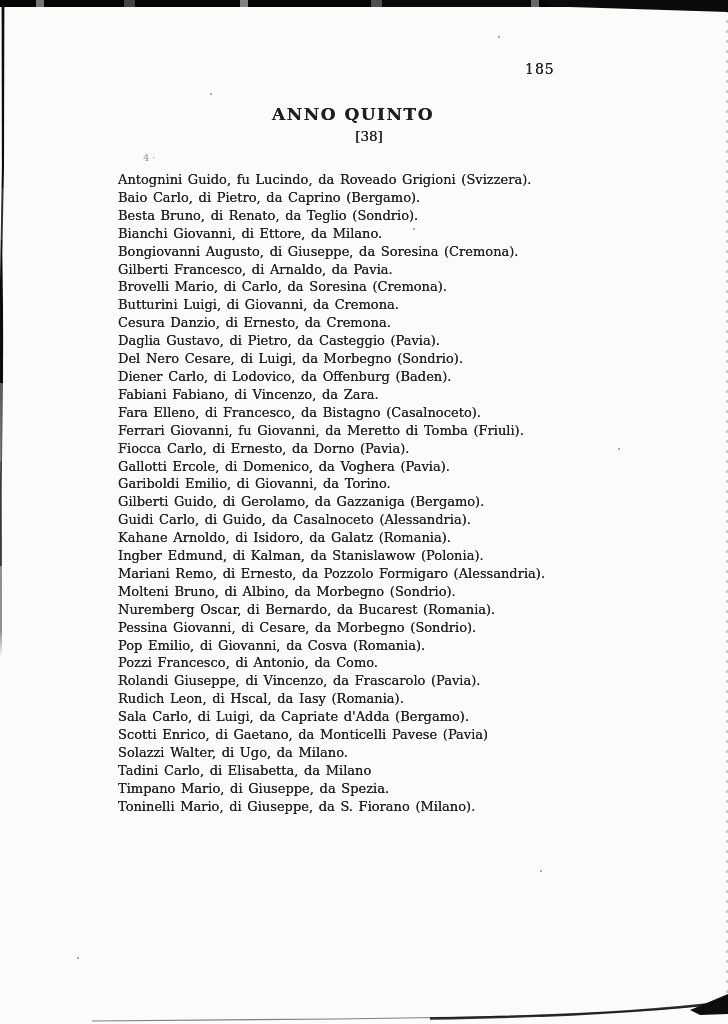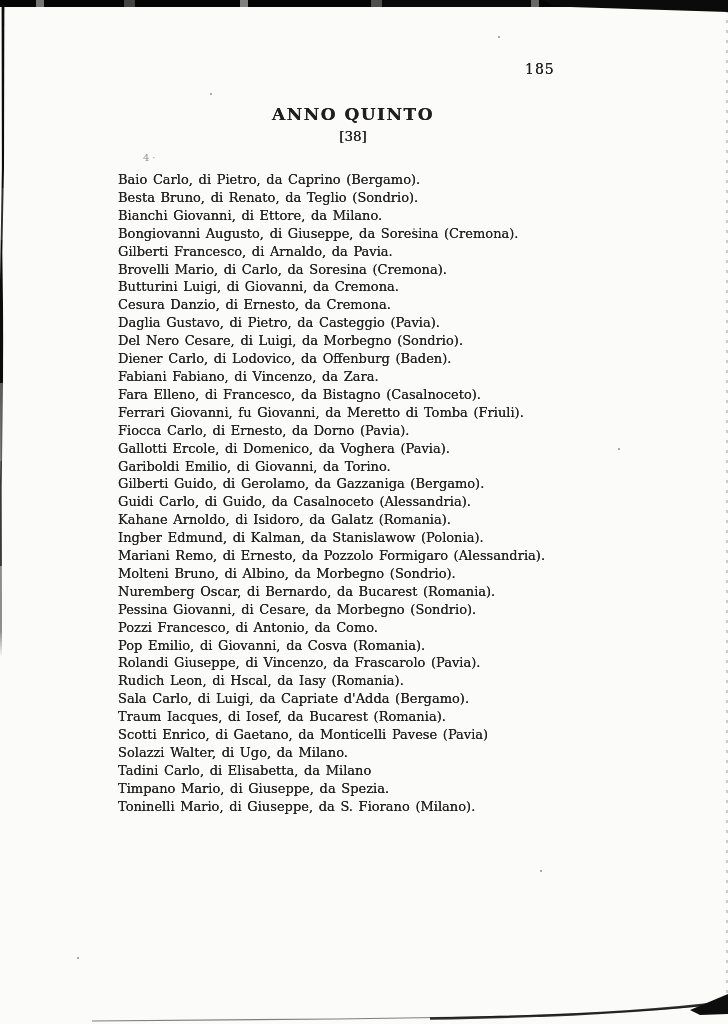--- a/index.html
+++ b/index.html
@@ -103,20 +103,21 @@
     text-shadow: 0 0 .4px currentColor;
   }
   .bracket-count {
     position: absolute;
     top: 128px;
     left: 0;
     width: 706px;
     text-align: center;
     font-size: 13.5px;
     text-shadow: 0 0 .4px currentColor;
+    padding-left: 16px;
   }
   .entry-list {
     position: absolute;
     top: 171px;
     left: 118px;
     right: 30px;
   }
   .entry {
     font-size: 13px;
     line-height: 17.9px;
@@ -144,20 +145,21 @@
   <div class="speck" style="left:618px; top:448px; width:2px; height:2px;"></div>
   <div class="speck" style="left:77px; top:957px; width:2px; height:2px;"></div>
   <div class="speck" style="left:540px; top:870px; width:2px; height:2px;"></div>
   <div class="stray-mark">4·</div>
 
   <div class="page-number">185</div>
   <div class="title">ANNO QUINTO</div>
   <div class="bracket-count">[38]</div>
 
   <div class="entry-list">
+      <div class="entry">Antognini Guido, fu Lucindo, da Roveado Grigioni (Svizzera).</div>
       <div class="entry">Baio Carlo, di Pietro, da Caprino (Bergamo).</div>
       <div class="entry">Besta Bruno, di Renato, da Teglio (Sondrio).</div>
       <div class="entry">Bianchi Giovanni, di Ettore, da Milano.</div>
       <div class="entry">Bongiovanni Augusto, di Giuseppe, da Soresina (Cremona).</div>
       <div class="entry">Gilberti Francesco, di Arnaldo, da Pavia.</div>
       <div class="entry">Brovelli Mario, di Carlo, da Soresina (Cremona).</div>
       <div class="entry">Butturini Luigi, di Giovanni, da Cremona.</div>
       <div class="entry">Cesura Danzio, di Ernesto, da Cremona.</div>
       <div class="entry">Daglia Gustavo, di Pietro, da Casteggio (Pavia).</div>
       <div class="entry">Del Nero Cesare, di Luigi, da Morbegno (Sondrio).</div>
@@ -169,26 +171,25 @@
       <div class="entry">Gallotti Ercole, di Domenico, da Voghera (Pavia).</div>
       <div class="entry">Gariboldi Emilio, di Giovanni, da Torino.</div>
       <div class="entry">Gilberti Guido, di Gerolamo, da Gazzaniga (Bergamo).</div>
       <div class="entry">Guidi Carlo, di Guido, da Casalnoceto (Alessandria).</div>
       <div class="entry">Kahane Arnoldo, di Isidoro, da Galatz (Romania).</div>
       <div class="entry">Ingber Edmund, di Kalman, da Stanislawow (Polonia).</div>
       <div class="entry">Mariani Remo, di Ernesto, da Pozzolo Formigaro (Alessandria).</div>
       <div class="entry">Molteni Bruno, di Albino, da Morbegno (Sondrio).</div>
       <div class="entry">Nuremberg Oscar, di Bernardo, da Bucarest (Romania).</div>
       <div class="entry">Pessina Giovanni, di Cesare, da Morbegno (Sondrio).</div>
+      <div class="entry">Pop Emilio, di Giovanni, da Cosva (Romania).</div>
       <div class="entry">Pozzi Francesco, di Antonio, da Como.</div>
-      <div class="entry">Pop Emilio, di Giovanni, da Cosva (Romania).</div>
       <div class="entry">Rolandi Giuseppe, di Vincenzo, da Frascarolo (Pavia).</div>
       <div class="entry">Rudich Leon, di Hscal, da Iasy (Romania).</div>
       <div class="entry">Sala Carlo, di Luigi, da Capriate d'Adda (Bergamo).</div>
-      <div class="entry">Traum Iacques, di Iosef, da Bucarest (Romania).</div>
       <div class="entry">Scotti Enrico, di Gaetano, da Monticelli Pavese (Pavia)</div>
       <div class="entry">Solazzi Walter, di Ugo, da Milano.</div>
       <div class="entry">Tadini Carlo, di Elisabetta, da Milano</div>
       <div class="entry">Timpano Mario, di Giuseppe, da Spezia.</div>
       <div class="entry">Toninelli Mario, di Giuseppe, da S. Fiorano (Milano).</div>
     </div>
 
 </div>
 
 </body></html>

